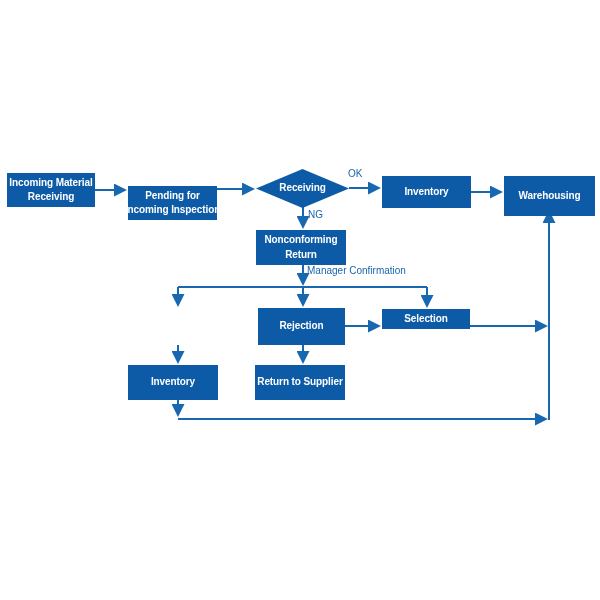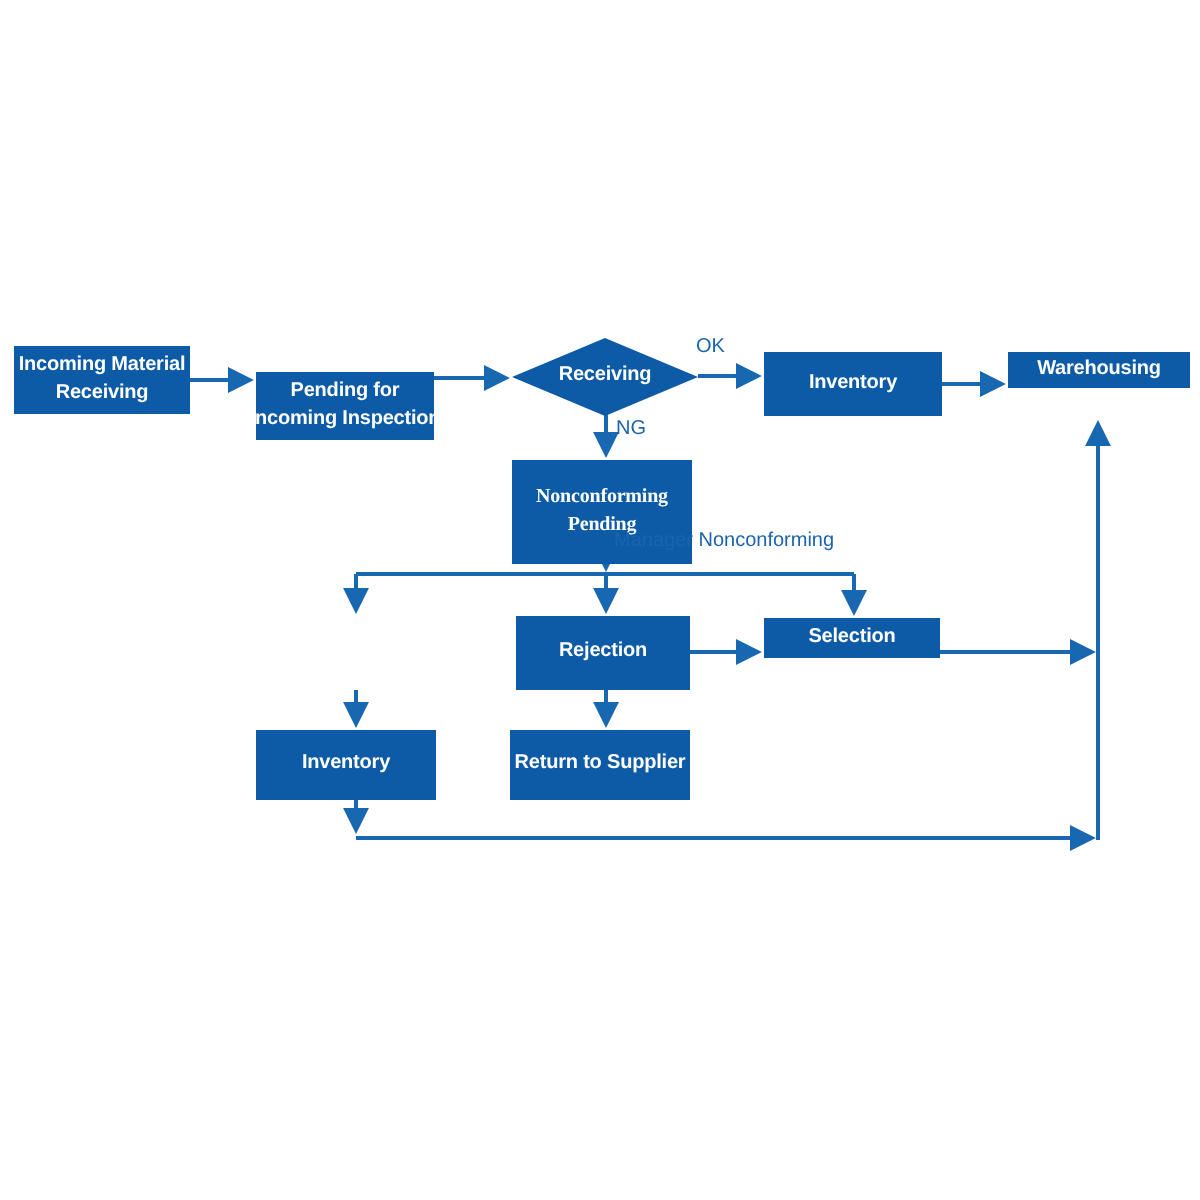--- a/index.html
+++ b/index.html
@@ -47,22 +47,22 @@
     font-size: 10px;
     font-weight: normal;
     white-space: nowrap;
     z-index: 3;
   }
   
   #n-incoming   { left: 7px;   top: 173px; width: 88px; height: 34px; }
   #n-pending    { left: 128px; top: 173px; width: 89px; height: 34px; margin-top: 13px; }
   #n-judgment   { left: 256px; top: 169px; width: 93px; height: 39px; }
   #n-inventory1 { left: 382px; top: 176px; width: 89px; height: 32px; }
-  #n-warehouse  { left: 504px; top: 176px; width: 91px; height: 18px; }
-  #n-noncon     { left: 256px; top: 230px; width: 90px; height: 52px; font-family: Liberation Serif, serif; }
+  #n-warehouse  { left: 504px; top: 176px; width: 91px; height: 40px; }
+  #n-noncon     { left: 256px; top: 230px; width: 90px; height: 35px; }
   #n-concession { left: 128px; top: 308px; width: 90px; height: 37px; }
   #n-rejection  { left: 258px; top: 308px; width: 87px; height: 37px; align-items: center; }
   #n-selection  { left: 382px; top: 309px; width: 88px; height: 20px; }
   #n-inventory2 { left: 128px; top: 365px; width: 90px; height: 35px; }
   #n-return     { left: 255px; top: 365px; width: 90px; height: 35px; }
   
   #lbl-ok { left: 348px; top: 168px; }
   #lbl-ng { left: 308px; top: 209px; }
   #lbl-mc { left: 307px; top: 265px; }
 </style>
@@ -115,21 +115,21 @@
   <div class="node" id="n-inventory1">
       <div>Inventory</div>
     </div>
 
   <div class="node" id="n-warehouse">
       <div>Warehousing</div>
     </div>
 
   <div class="node" id="n-noncon">
       <div>Nonconforming</div>
-      <div>Pending</div>
+      <div>Return</div>
     </div>
 
 
   <div class="node" id="n-rejection">
       <div>Rejection</div>
     </div>
 
   <div class="node" id="n-selection">
       <div>Selection</div>
     </div>
@@ -139,15 +139,15 @@
     </div>
 
   <div class="node" id="n-return">
       <div>Return to Supplier</div>
     </div>
 
   <span class="edge-label" id="lbl-ok">OK</span>
 
   <span class="edge-label" id="lbl-ng">NG</span>
 
-  <span class="edge-label" id="lbl-mc">Manager Nonconforming</span>
+  <span class="edge-label" id="lbl-mc">Manager Confirmation</span>
 
 </div>
 
 </body></html>

